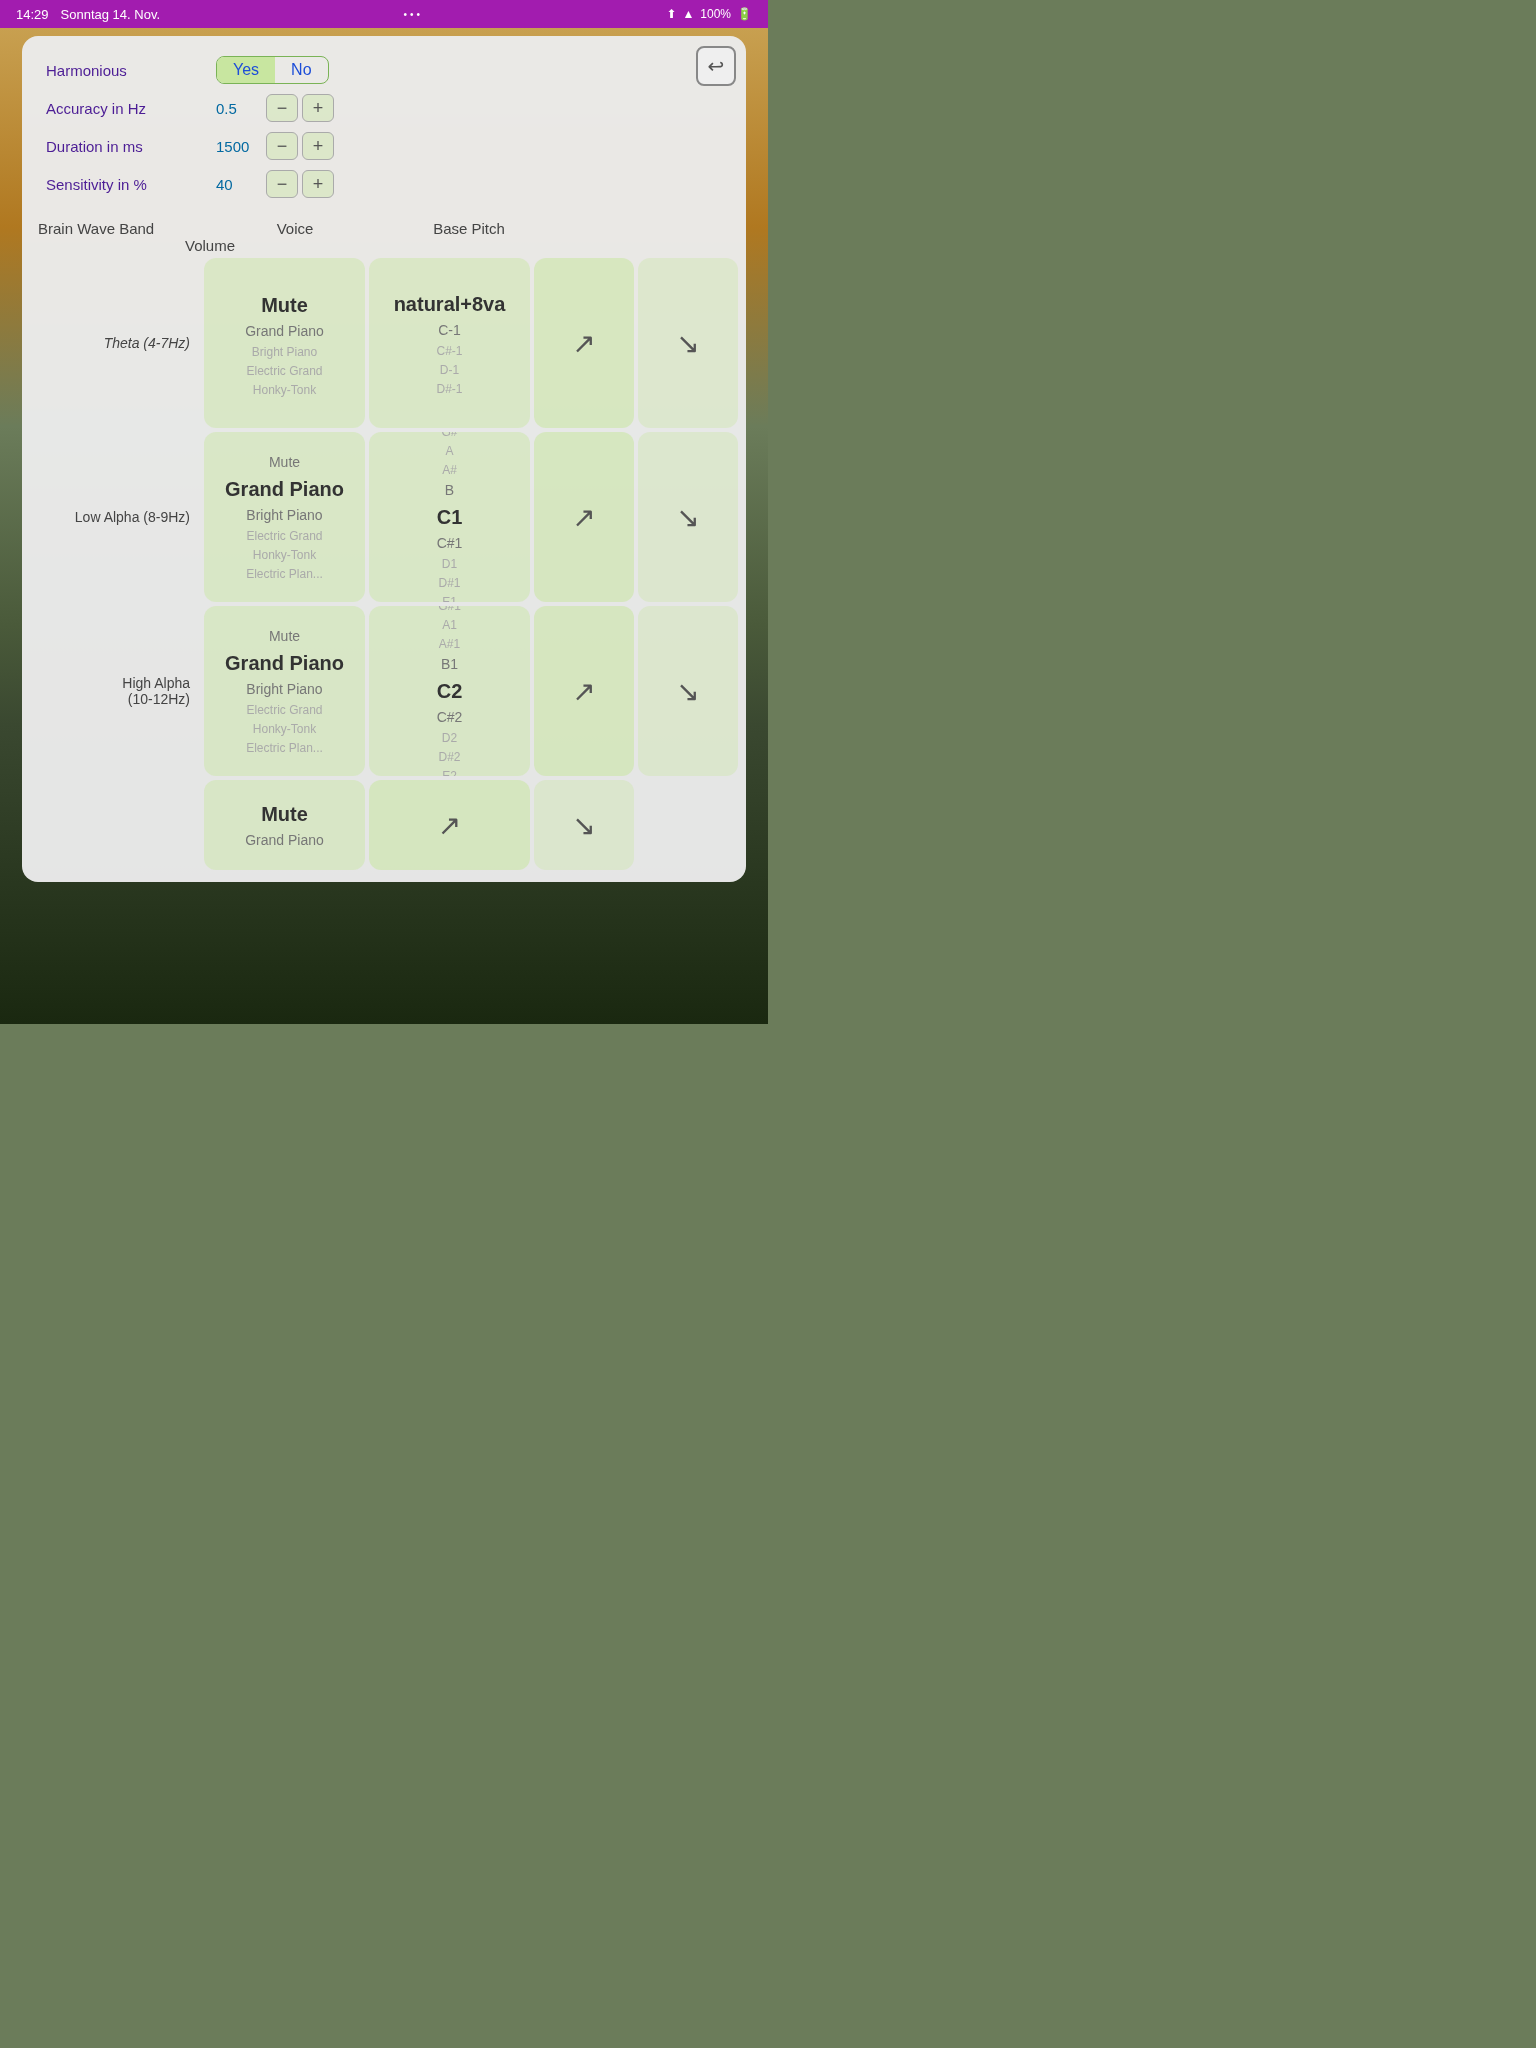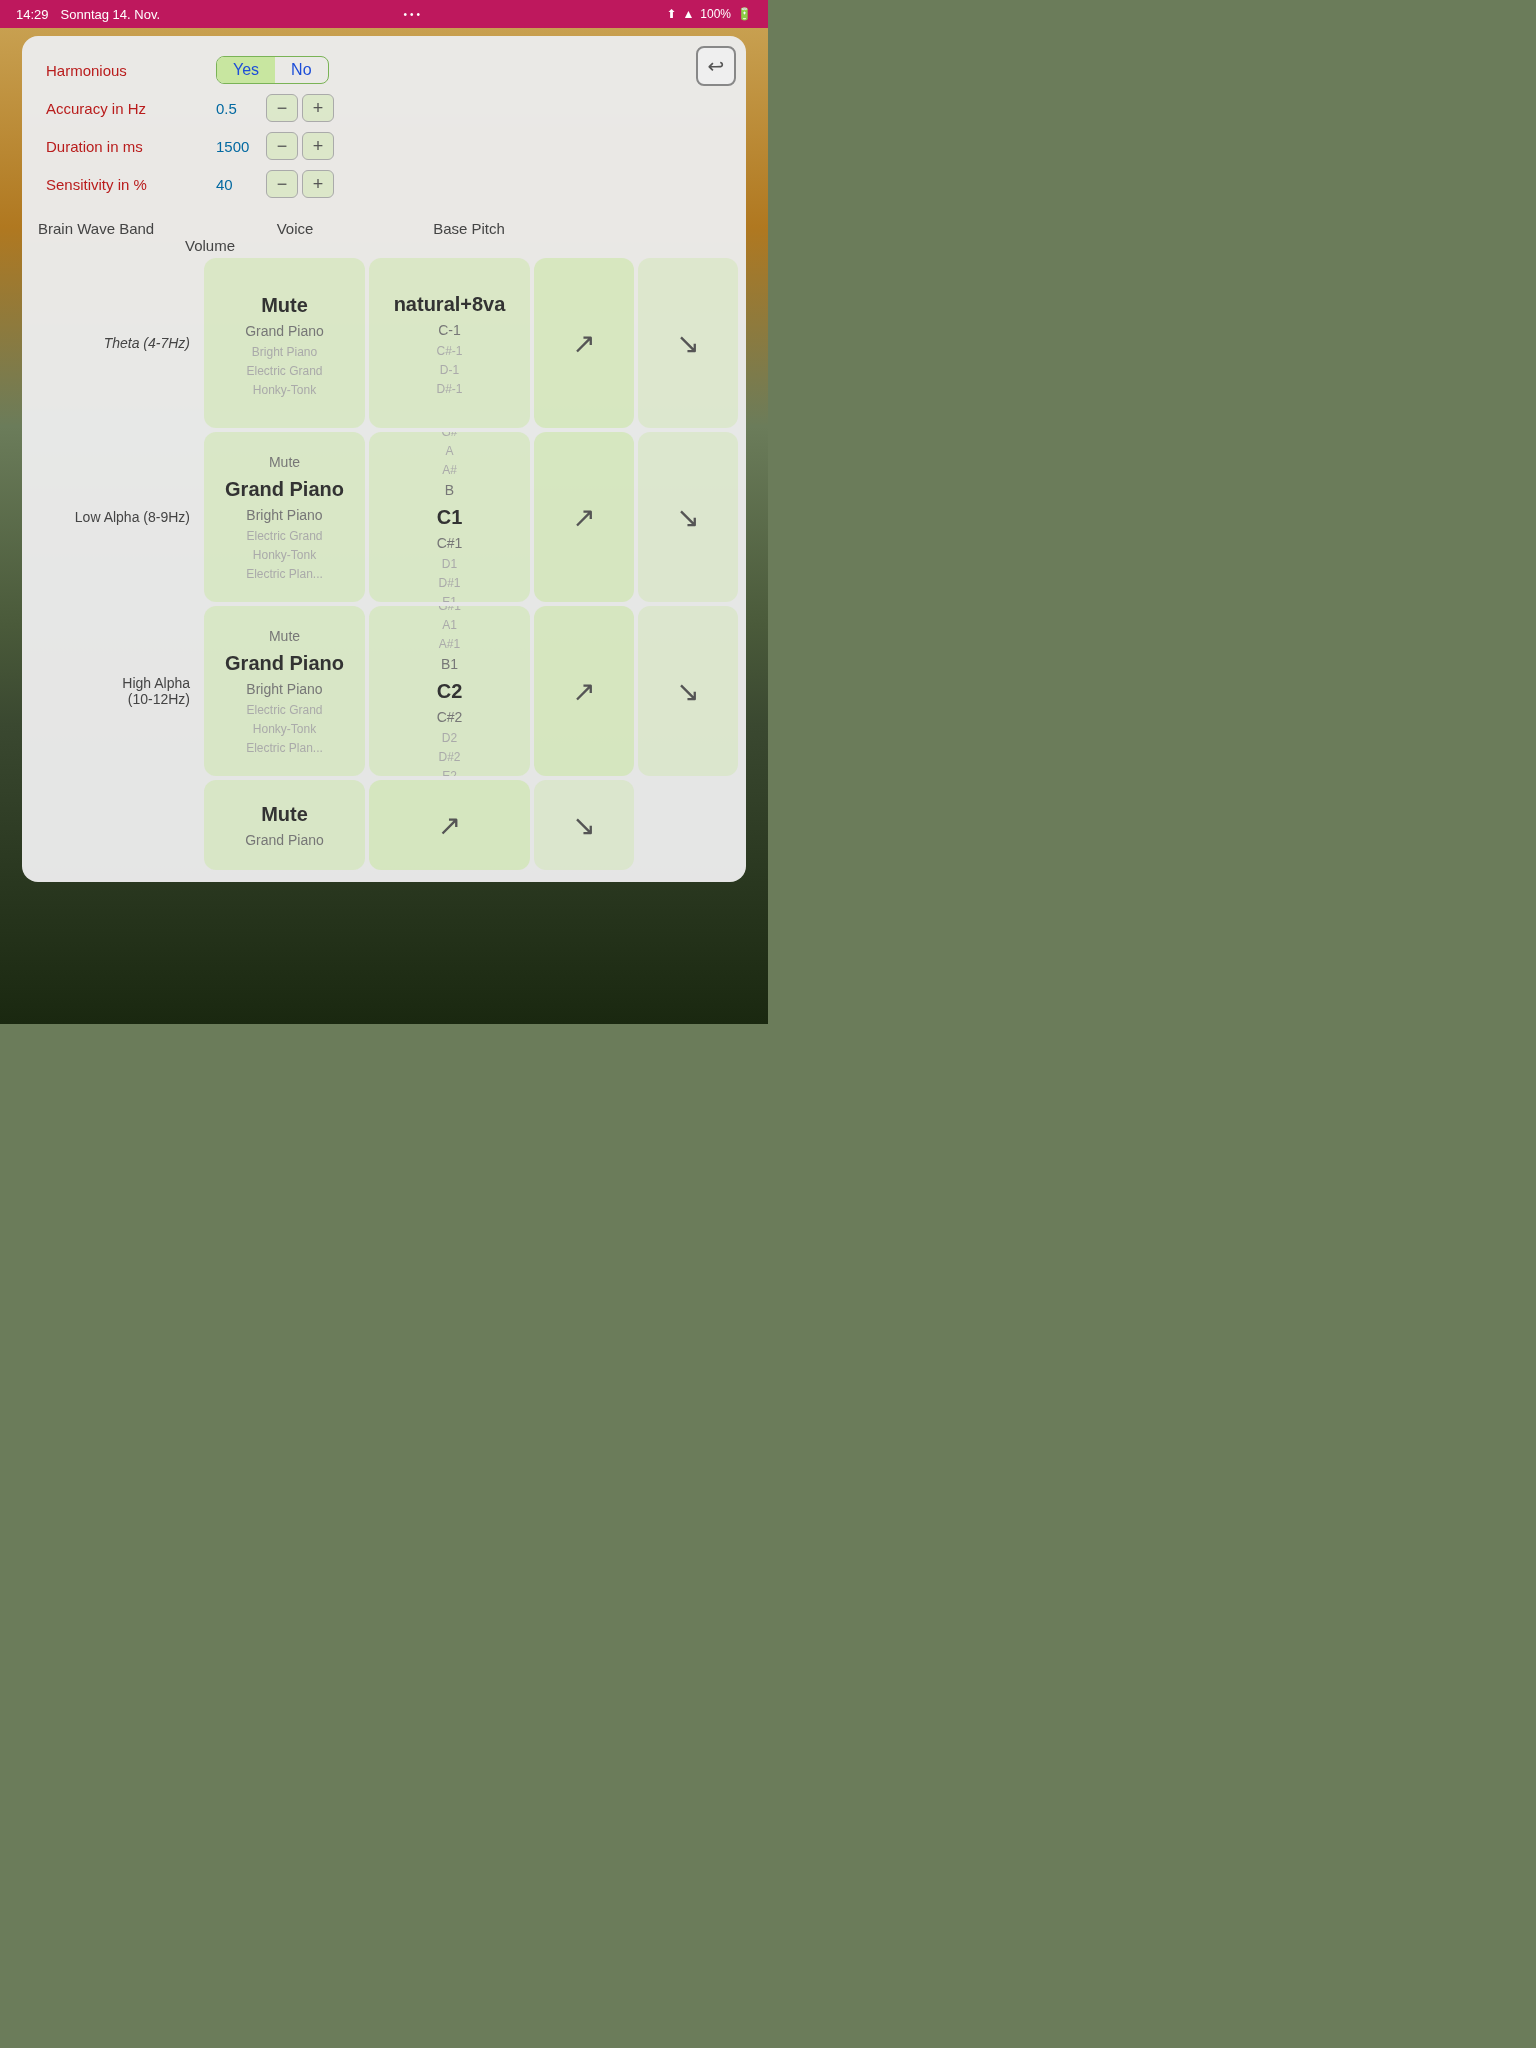--- a/index.html
+++ b/index.html
@@ -10,21 +10,21 @@
       overflow: hidden;
       font-family: -apple-system, 'Helvetica Neue', Arial, sans-serif;
       position: relative;
       background: #6b7c5a;
     }
 
     
     .status-bar {
       width: 100%;
       height: 28px;
-      background: #be185d;
+      background: #a21caf;
       display: flex;
       align-items: center;
       justify-content: space-between;
       padding: 0 16px;
       color: white;
       font-size: 13px;
       font-weight: 500;
     }
     .status-right {
       display: flex;
@@ -92,21 +92,21 @@
 
     .setting-row {
       display: flex;
       align-items: center;
       margin-bottom: 6px;
       height: 32px;
     }
 
     .setting-label {
       font-size: 15px;
-      color: #b91c1c;
+      color: #4c1d95;
       min-width: 170px;
     }
 
     .setting-value {
       font-size: 15px;
       color: #0369a1;
       min-width: 50px;
     }
 
     .toggle-group {

